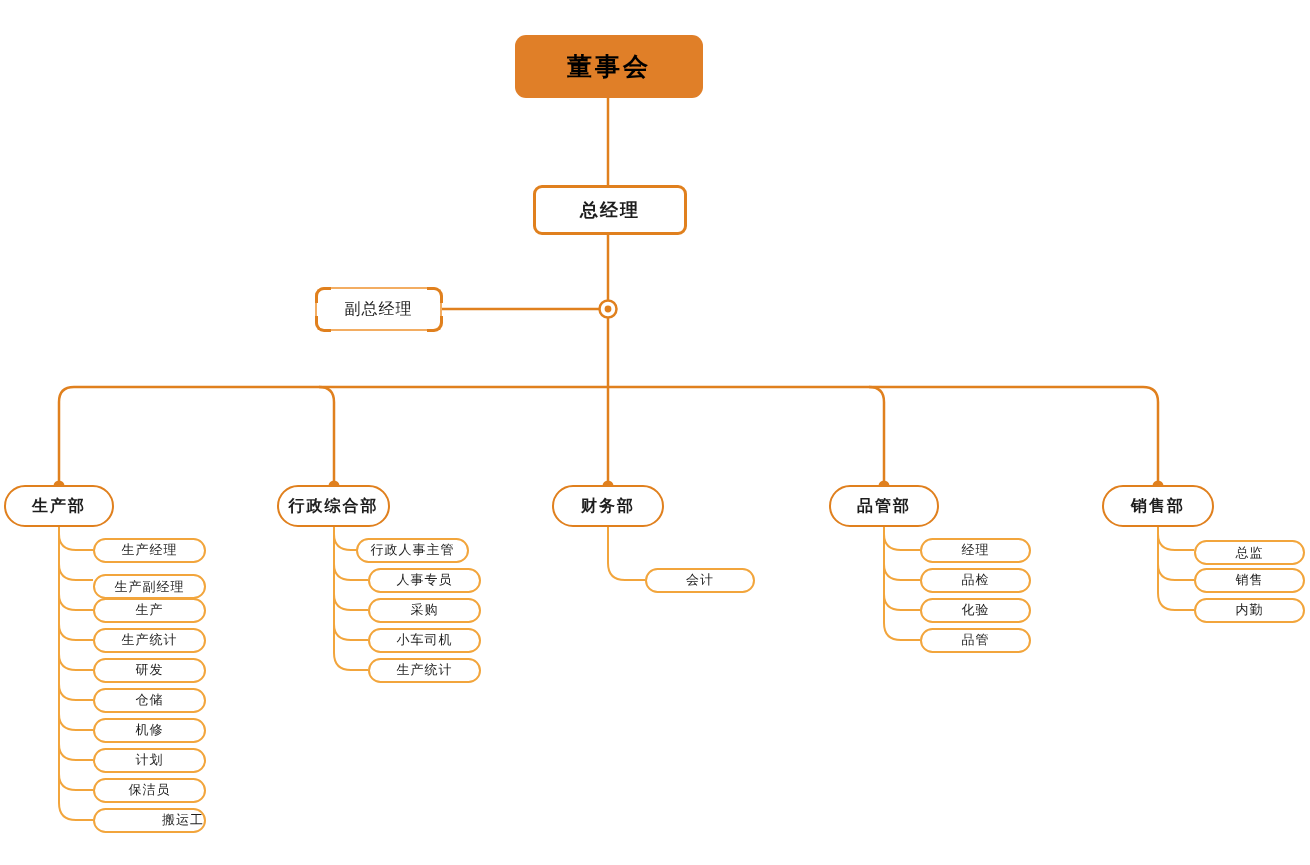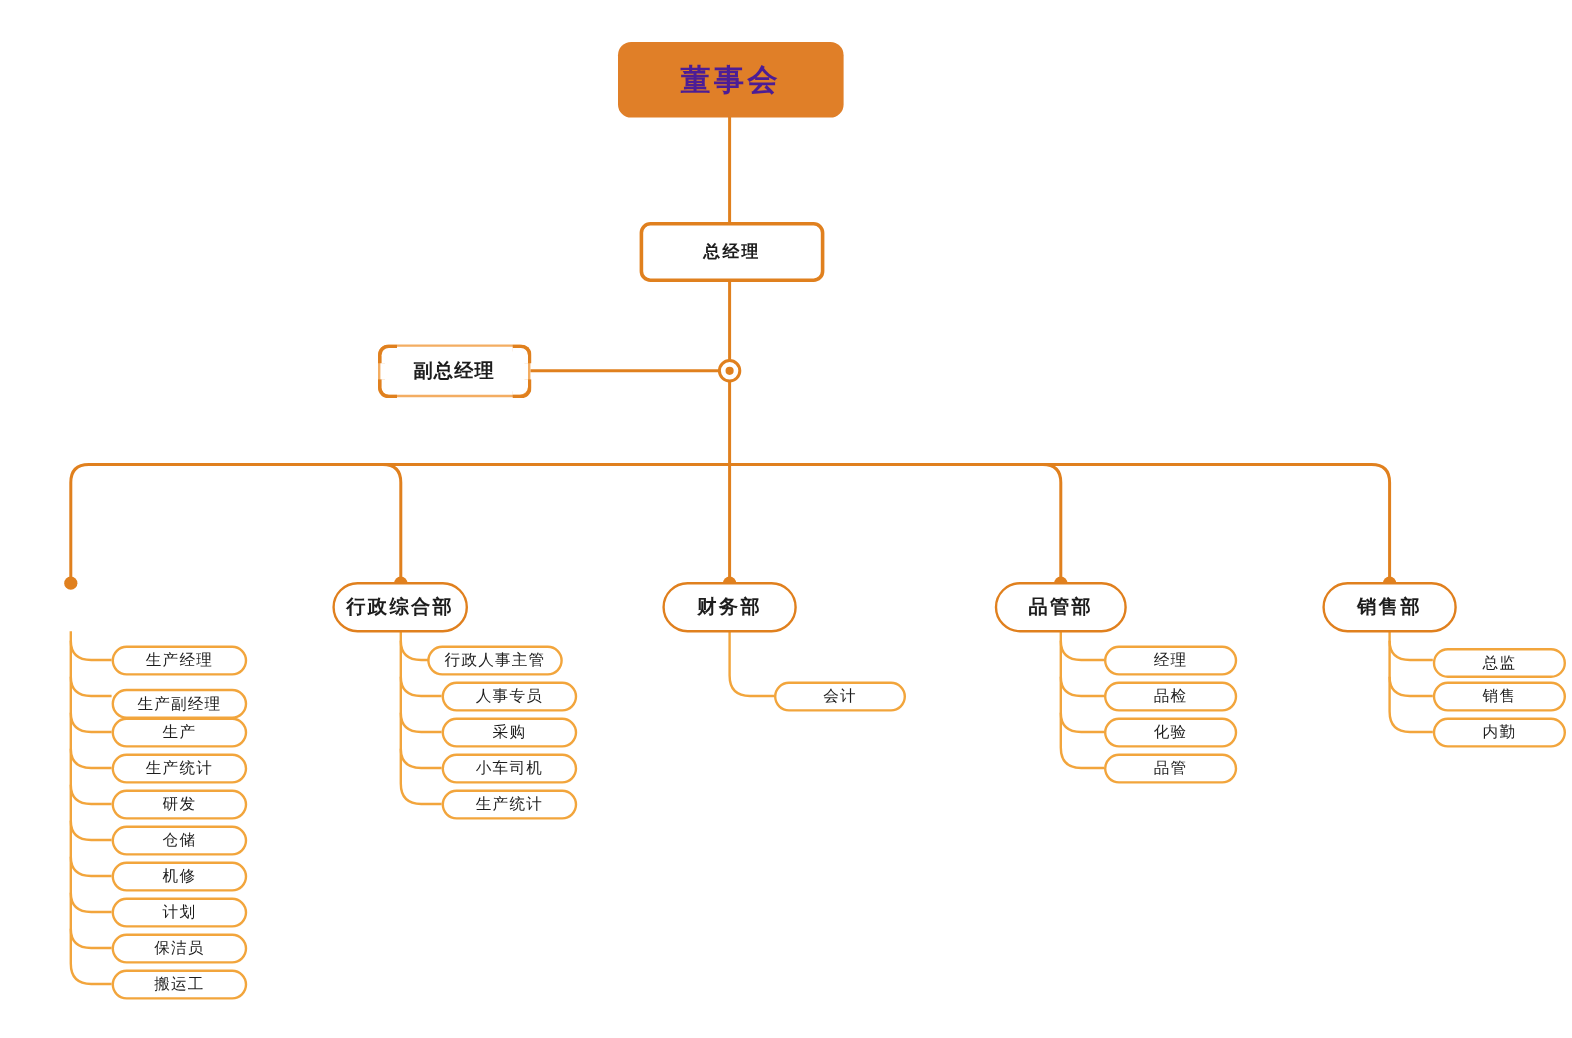--- a/index.html
+++ b/index.html
@@ -4,25 +4,25 @@
 <style>
   html,body{margin:0;padding:0;background:#ffffff;}
   .canvas{
     position:relative;width:1310px;height:865px;background:#ffffff;overflow:hidden;
     font-family:"Liberation Sans","DejaVu Sans",sans-serif;color:#1d1d1d;
   }
   .wires{position:absolute;left:0;top:0;width:1310px;height:865px;}
   .node{position:absolute;display:flex;align-items:center;justify-content:center;
         box-sizing:border-box;background:#ffffff;white-space:nowrap;}
   .root{left:515px;top:35px;width:188px;height:63px;background:#E07F28;border-radius:11px;}
-  .root .lbl{color:#4c1d95;font-size:25px;font-weight:bold;letter-spacing:3px;}
+  .root .lbl{color:#000000;font-size:25px;font-weight:bold;letter-spacing:3px;}
   .gm{left:533px;top:185px;width:154px;height:50px;border:3px solid #E0801E;border-radius:9px;}
-  .gm .lbl{font-size:14px;font-weight:bold;letter-spacing:2px;}
+  .gm .lbl{font-size:18px;font-weight:bold;letter-spacing:2px;}
   .dgm{left:315px;top:287px;width:127px;height:44px;border:2.5px solid #F3AD62;border-radius:9px;}
-  .dgm .lbl{font-size:16px;font-weight:bold;letter-spacing:1px;}
+  .dgm .lbl{font-size:16px;font-weight:normal;letter-spacing:1px;}
   .dgm .c{position:absolute;width:13px;height:13px;border:3px solid #E0801E;}
   .dgm .tl{left:-2.5px;top:-2.5px;border-right:none;border-bottom:none;border-top-left-radius:9px;}
   .dgm .tr{right:-2.5px;top:-2.5px;border-left:none;border-bottom:none;border-top-right-radius:9px;}
   .dgm .bl{left:-2.5px;bottom:-2.5px;border-right:none;border-top:none;border-bottom-left-radius:9px;}
   .dgm .br{right:-2.5px;bottom:-2.5px;border-left:none;border-top:none;border-bottom-right-radius:9px;}
   .dept{top:485px;height:42px;border:2.5px solid #E0801E;border-radius:21px;}
   .dept .lbl{font-size:16px;font-weight:bold;letter-spacing:2px;}
   .child{height:25px;border:2px solid #F2A53C;border-radius:13px;}
   .child .lbl{font-size:13px;font-weight:500;letter-spacing:1px;}
 </style>
@@ -86,20 +86,23 @@
   </div>
 
   <div class="node dgm">
     <span class="c tl"></span>
     <span class="c tr"></span>
     <span class="c bl"></span>
     <span class="c br"></span>
     <span class="lbl">副总经理</span>
   </div>
 
+  <div class="node dept" style="left:4px;width:110px;">
+    <span class="lbl">生产部</span>
+  </div>
   <div class="node dept" style="left:277px;width:113px;">
     <span class="lbl">行政综合部</span>
   </div>
   <div class="node dept" style="left:829px;width:110px;">
     <span class="lbl">品管部</span>
   </div>
   <div class="node dept" style="left:552px;width:112px;">
     <span class="lbl">财务部</span>
   </div>
   <div class="node dept" style="left:1102px;width:112px;">
@@ -126,21 +129,21 @@
     </div>
   <div class="node child" style="left:93px;top:717.5px;width:113px;">
       <span class="lbl">机修</span>
     </div>
   <div class="node child" style="left:93px;top:747.5px;width:113px;">
       <span class="lbl">计划</span>
     </div>
   <div class="node child" style="left:93px;top:777.5px;width:113px;">
       <span class="lbl">保洁员</span>
     </div>
-  <div class="node child" style="left:93px;top:807.5px;width:113px;">
+  <div class="node child" style="left:93px;top:807.5px;width:113px;justify-content:flex-end;">
       <span class="lbl">搬运工</span>
     </div>
 
   <div class="node child" style="left:356px;top:537.5px;width:113px;">
       <span class="lbl">行政人事主管</span>
     </div>
   <div class="node child" style="left:368px;top:567.5px;width:113px;">
       <span class="lbl">人事专员</span>
     </div>
   <div class="node child" style="left:368px;top:597.5px;width:113px;">

